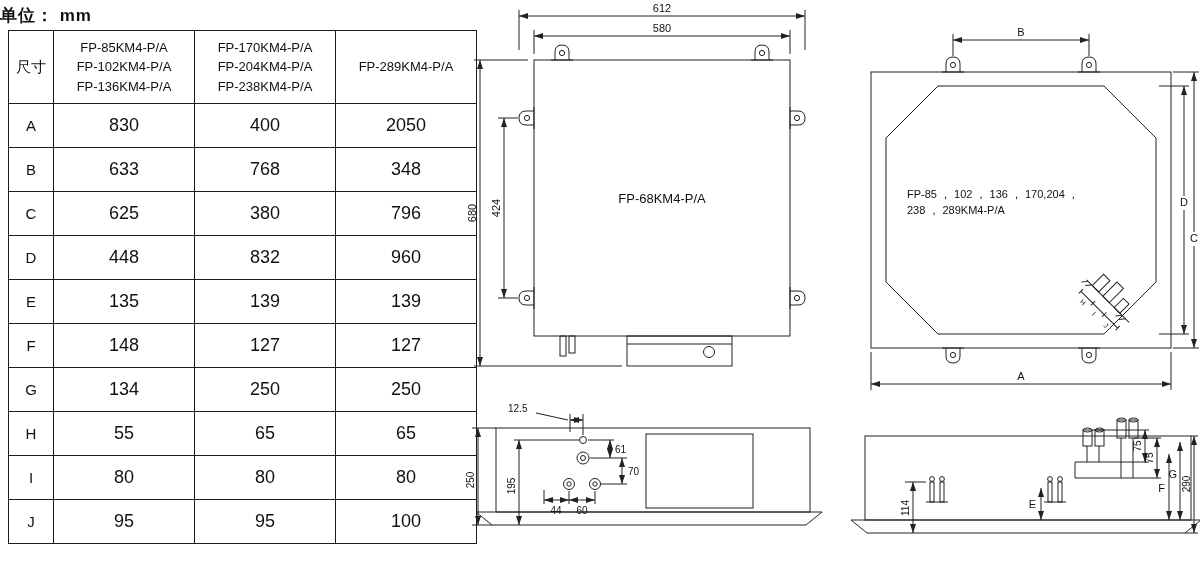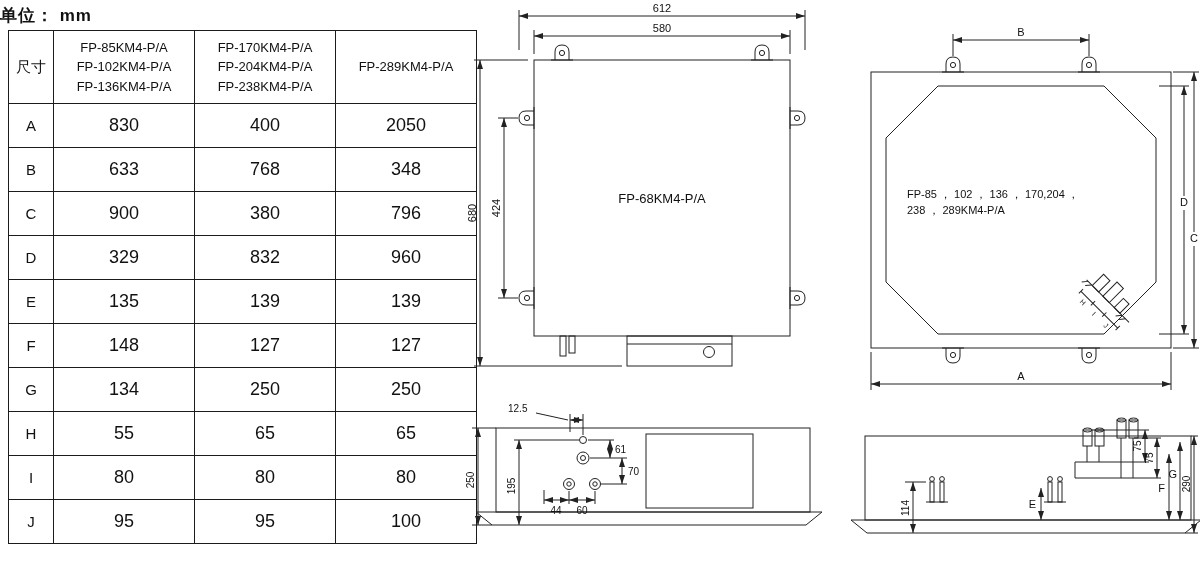--- a/index.html
+++ b/index.html
@@ -56,27 +56,27 @@
       <td>2050</td>
     </tr>
     <tr>
       <td class="c-dim">B</td>
       <td>633</td>
       <td>768</td>
       <td>348</td>
     </tr>
     <tr>
       <td class="c-dim">C</td>
-      <td>900</td>
+      <td>625</td>
       <td>380</td>
       <td>796</td>
     </tr>
     <tr>
       <td class="c-dim">D</td>
-      <td>329</td>
+      <td>448</td>
       <td>832</td>
       <td>960</td>
     </tr>
     <tr>
       <td class="c-dim">E</td>
       <td>135</td>
       <td>139</td>
       <td>139</td>
     </tr>
     <tr>

